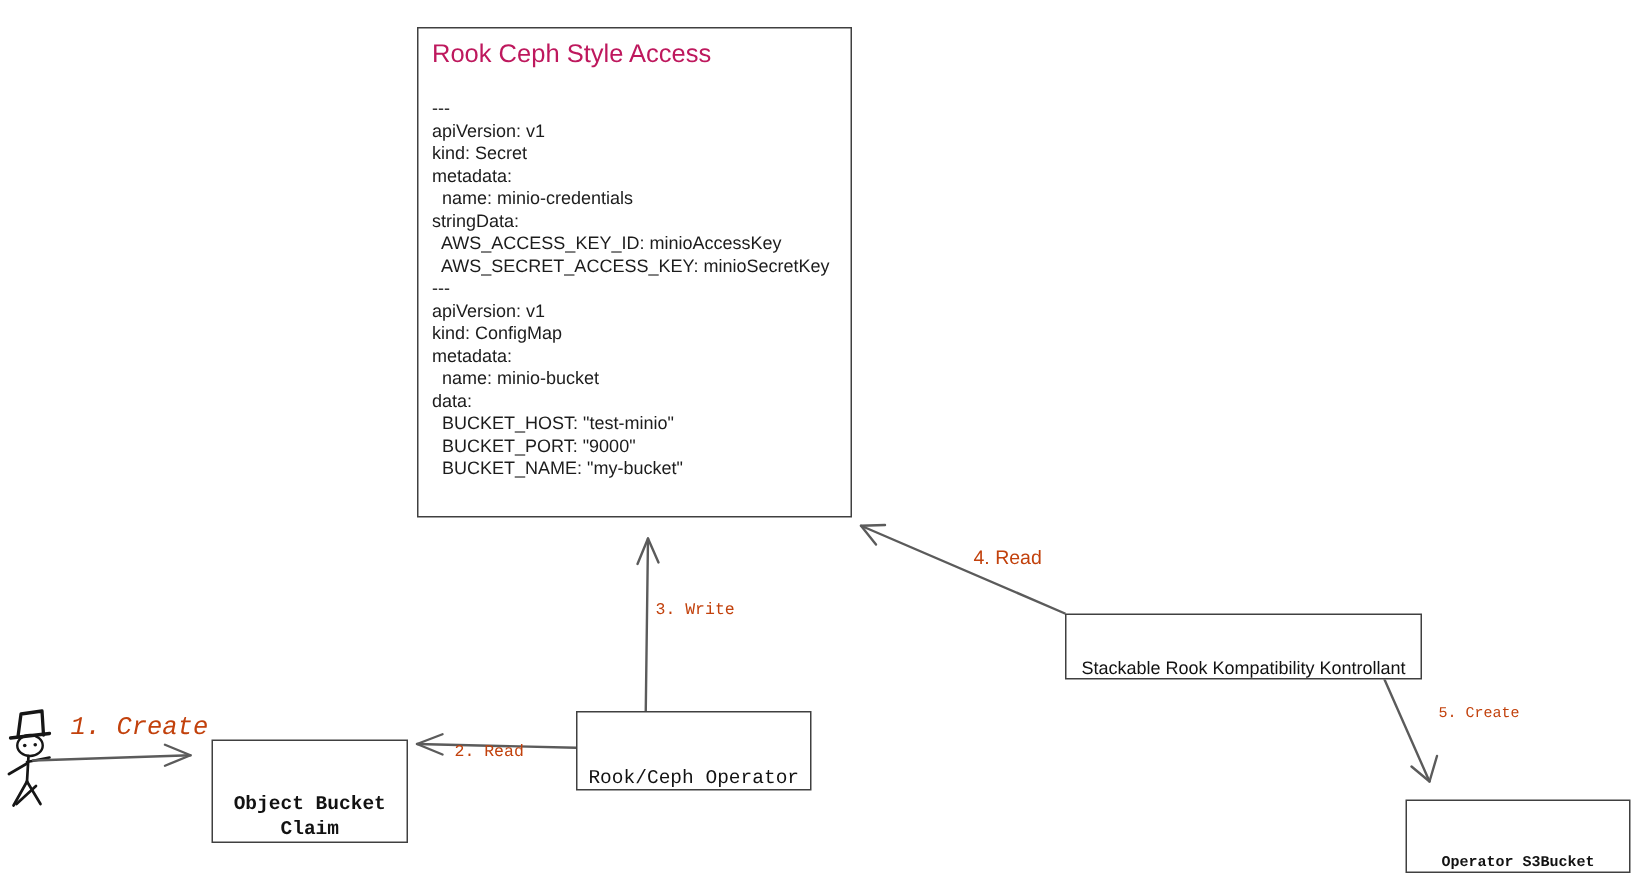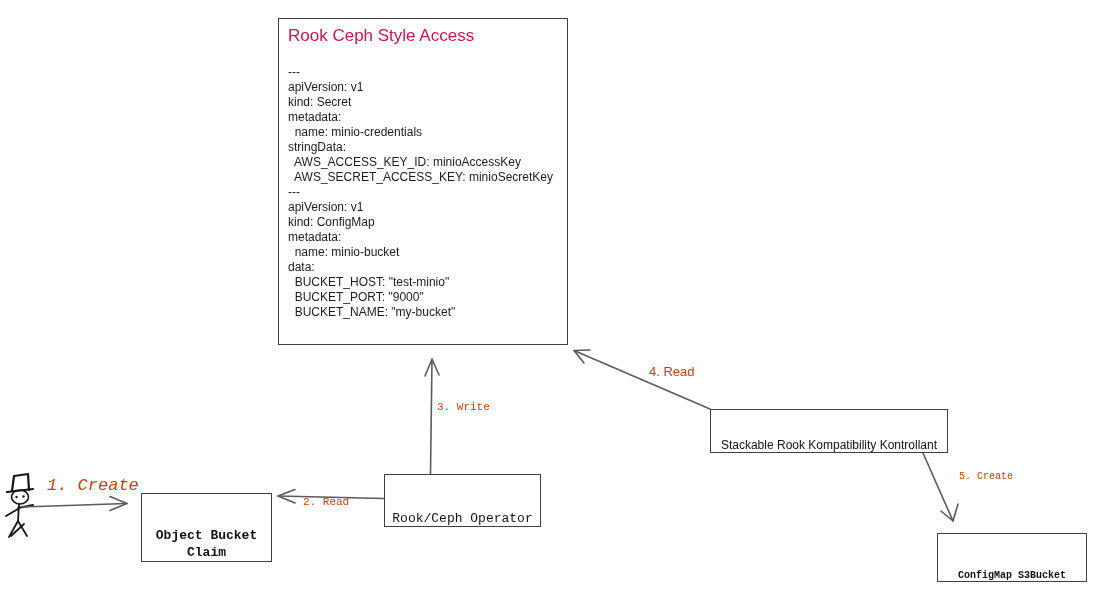--- a/index.html
+++ b/index.html
@@ -115,21 +115,21 @@
 
   <div class="box center mono operator-box">
     <div>Rook/Ceph Operator</div>
   </div>
 
   <div class="box center kontrollant-box">
     <div>Stackable Rook Kompatibility Kontrollant</div>
   </div>
 
   <div class="box center mono s3-box">
-    <div>ConfigMap S3Bucket</div>
+    <div>Operator S3Bucket</div>
   </div>
 
   <div class="edge-label mono el-1">1. Create</div>
   <div class="edge-label mono el-2">2. Read</div>
   <div class="edge-label mono el-3">3. Write</div>
   <div class="edge-label el-4">4. Read</div>
   <div class="edge-label mono el-5">5. Create</div>
 
 </div>
 

